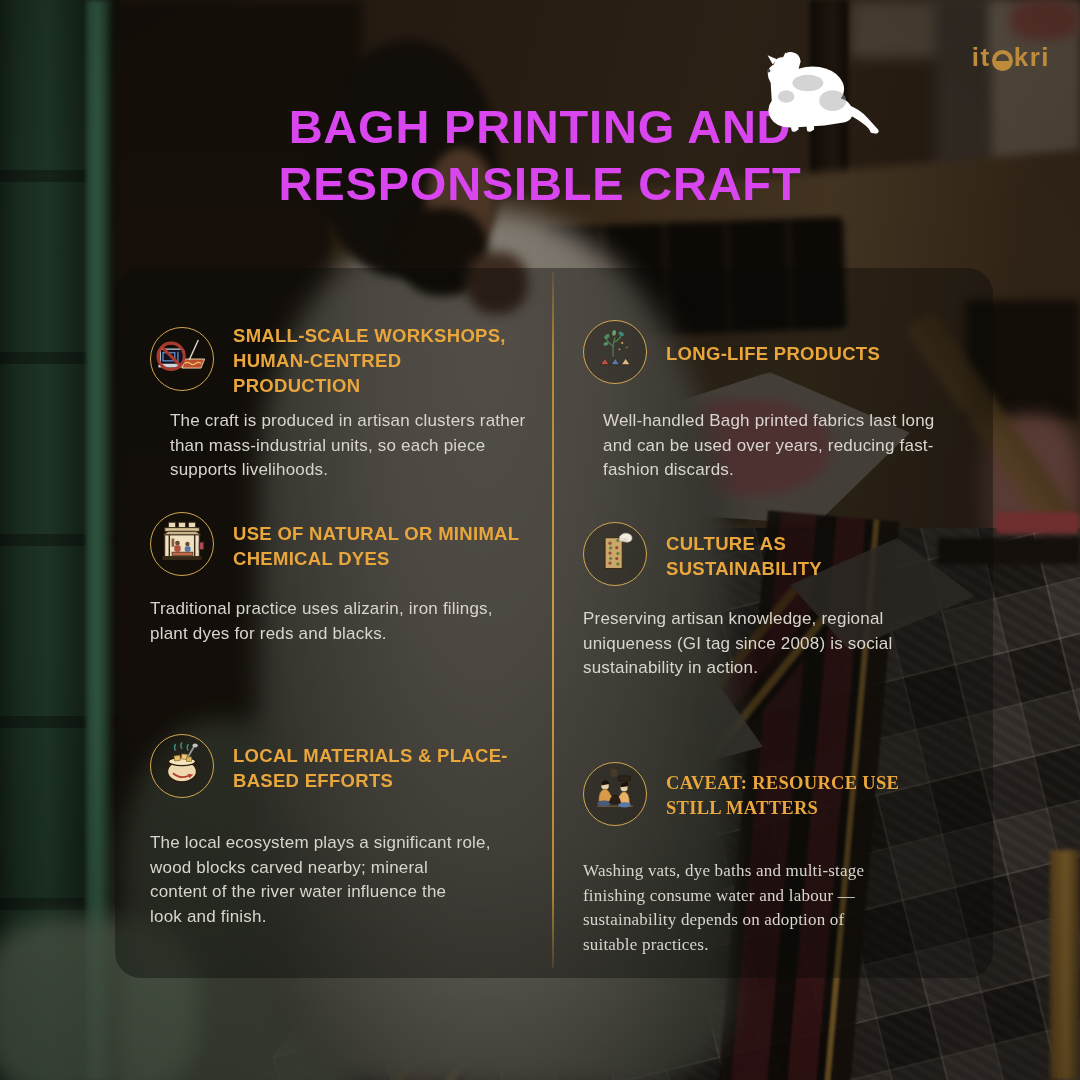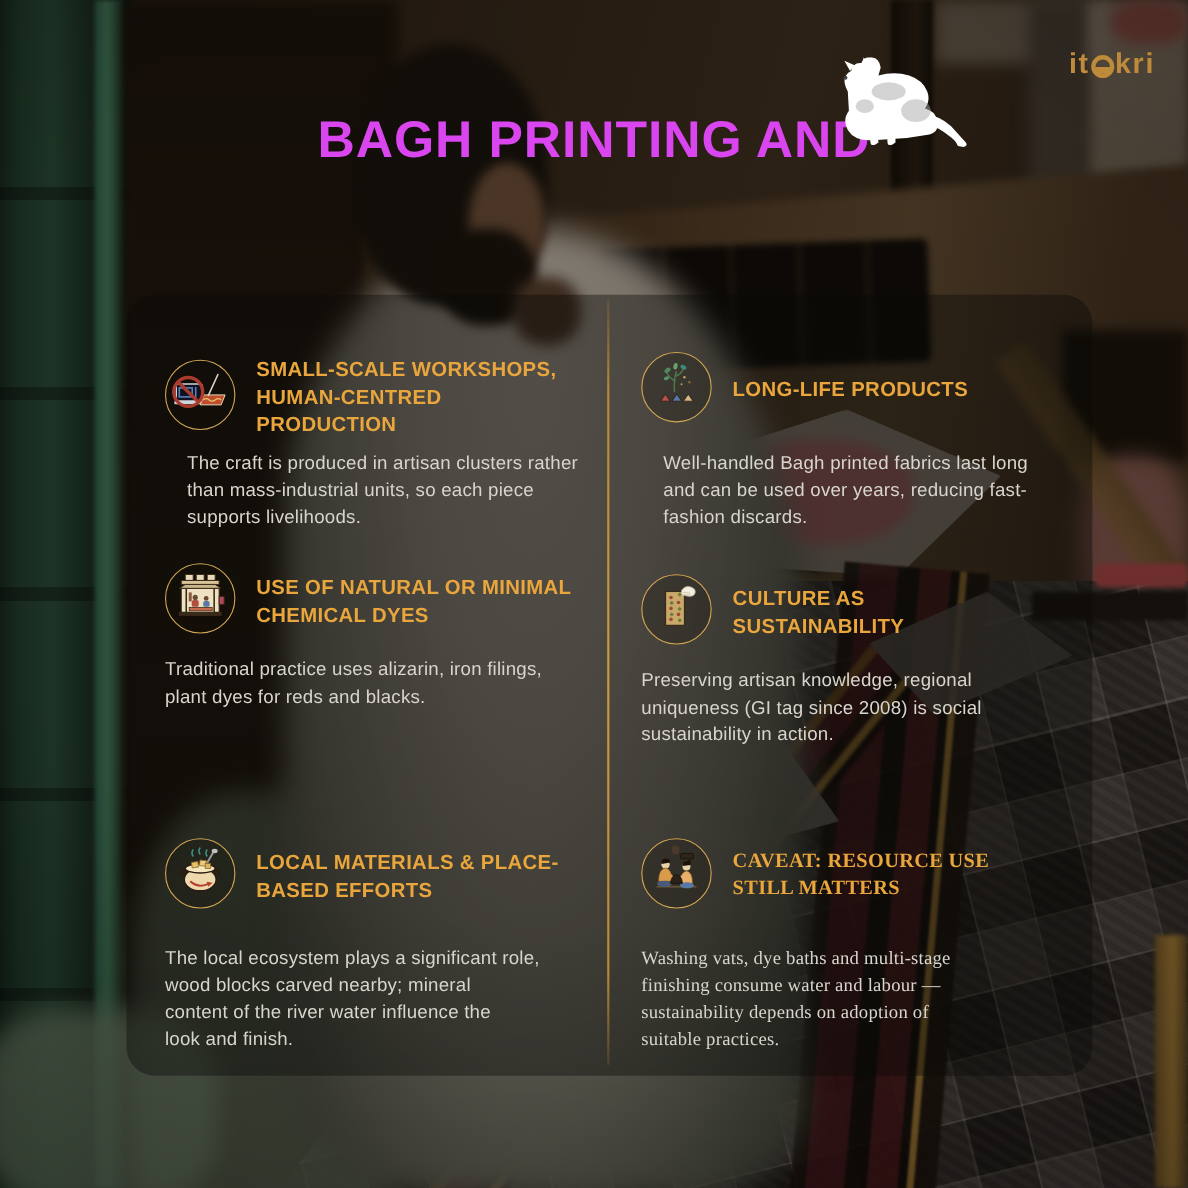--- a/index.html
+++ b/index.html
@@ -99,21 +99,21 @@
   .sec-head{display:flex;gap:19px;align-items:center;}
   .icon-circle{flex:0 0 auto;width:64px;height:64px;border:1.6px solid #D2A652;border-radius:50%;
     background:rgba(18,14,8,.25);display:flex;align-items:center;justify-content:center;}
   .icon-circle svg{width:58px;height:58px;}
   .section h3{margin:3px 0 0;color:#E9A63C;font-size:18.5px;font-weight:700;line-height:25px;
     letter-spacing:.3px;white-space:pre-line;}
   .section p{position:absolute;left:0;margin:0;color:#D8D5CE;font-size:17px;line-height:24.5px;
     letter-spacing:.2px;white-space:pre-line;}
   .s1{left:150px;top:320px;} .s2{left:583px;top:320px;}
   .s3{left:150px;top:512px;} .s4{left:583px;top:522px;}
-  .s5{left:150px;top:734px;margin-top:28px;} .s6{left:583px;top:762px;font-family:Liberation Serif, serif;}
+  .s5{left:150px;top:734px;} .s6{left:583px;top:762px;font-family:Liberation Serif, serif;}
   .r1 p{top:89px;margin-left:20px;} .r2 p{top:85px;} .r3 p{top:97px;}
 </style>
 </head>
 <body>
 
 <div class="canvas">
 
   <div class="bg">
     <div class="abs bg-wall"></div>
     <div class="abs bg-door"></div>
@@ -151,20 +151,21 @@
     <div class="abs bg-man-neck"></div>
     <div class="abs bg-sagecloth"></div>
     <div class="abs vignette"></div>
   </div>
 
   <div class="abs panel"></div>
   <div class="abs divider"></div>
 
   <div class="abs title">
     <div>BAGH PRINTING AND</div>
+    <div>RESPONSIBLE CRAFT</div>
   </div>
 
   <div class="abs logo">
       <span>it</span>
       <span class="o-glyph"></span>
       <span>kri</span>
     </div>
 
   <svg class="abs tiger" viewBox="0 0 155 85">
     <g fill="#ffffff">

